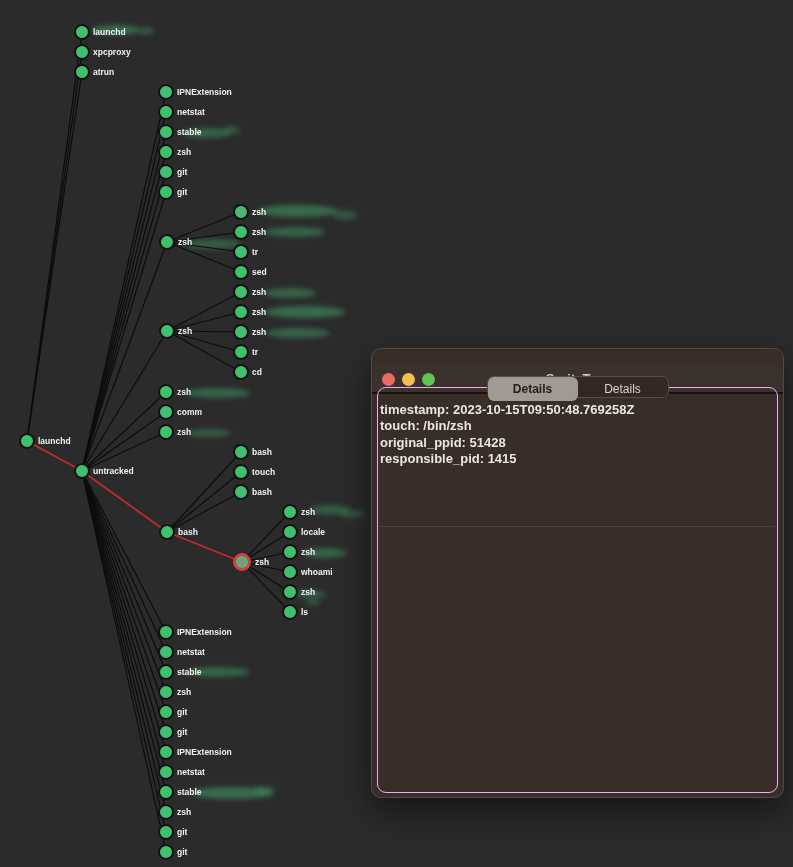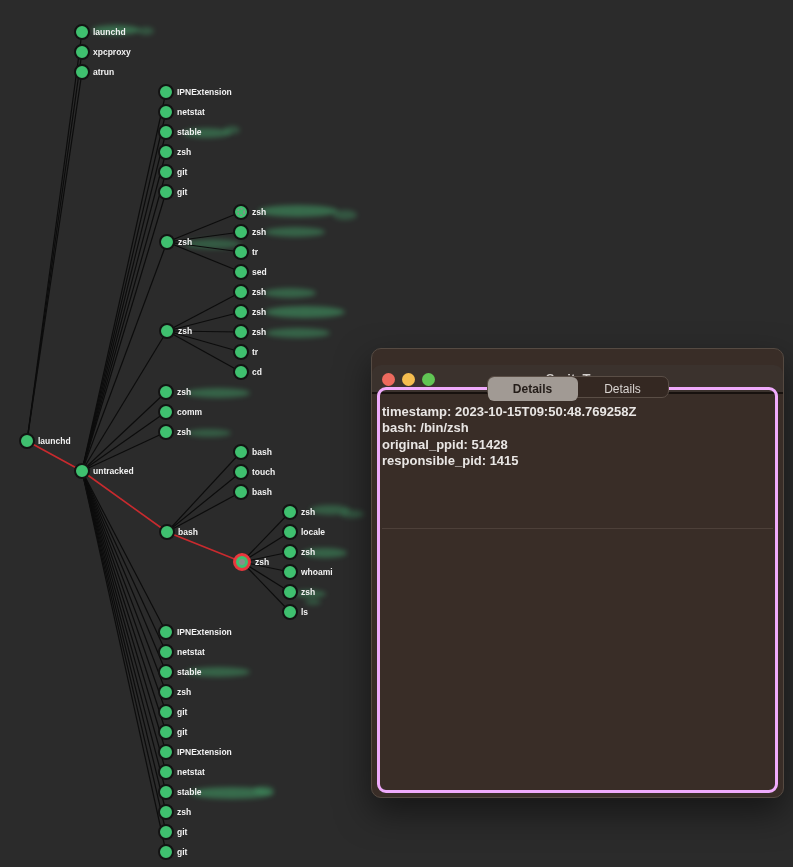--- a/index.html
+++ b/index.html
@@ -20,21 +20,21 @@
   .tl.green{background:#61c554;}
   .wtitle{position:absolute;left:0;right:0;top:0;height:29px;line-height:28px;text-align:center;
           color:#d2cdca;font-size:13px;font-weight:700;}
   .segmented{position:absolute;top:27px;left:50%;transform:translateX(-50%);z-index:3;
              display:flex;align-items:stretch;height:22px;background:#342822;
              border:1px solid #5a4e46;border-radius:7px;box-sizing:border-box;}
   .seg{min-width:70px;padding:12px 10px;display:flex;align-items:center;justify-content:center;
        font-size:12px;color:#d9d4d1;border-radius:6px;cursor:default;}
   .seg.selected{background:#a19a94;color:#241d19;font-weight:700;}
   .panel{position:absolute;left:5px;right:5px;top:38px;bottom:4px;
-         border:3px solid #f0abfc;border-radius:9px;box-sizing:border-box;}
+         border:1px solid #f0abfc;border-radius:9px;box-sizing:border-box;}
   .details{padding:14px 8px 0 2px;}
   .detail-line{color:#e9e6e4;font-size:13px;font-weight:600;line-height:16.4px;white-space:pre;}
   .row-sep{position:absolute;left:2px;right:2px;top:138px;height:1px;background:#4d4039;}
 </style>
 </head>
 <body>
 
 <div class="stage">
 
   <svg id="tree-svg" width="793" height="867" viewBox="0 0 793 867">
@@ -318,21 +318,21 @@
     </div>
 
     <div class="segmented">
       <div class="seg selected">Details</div>
       <div class="seg">Details</div>
     </div>
 
     <div class="panel">
       <div class="details" id="details-lines">
           <div class="detail-line">timestamp: 2023-10-15T09:50:48.769258Z</div>
-          <div class="detail-line">bash: /bin/zsh</div>
+          <div class="detail-line">touch: /bin/zsh</div>
           <div class="detail-line">original_ppid: 51428</div>
           <div class="detail-line">responsible_pid: 1415</div>
         </div>
       <div class="row-sep"></div>
     </div>
   </div>
 
 </div>
 
 </body></html>

